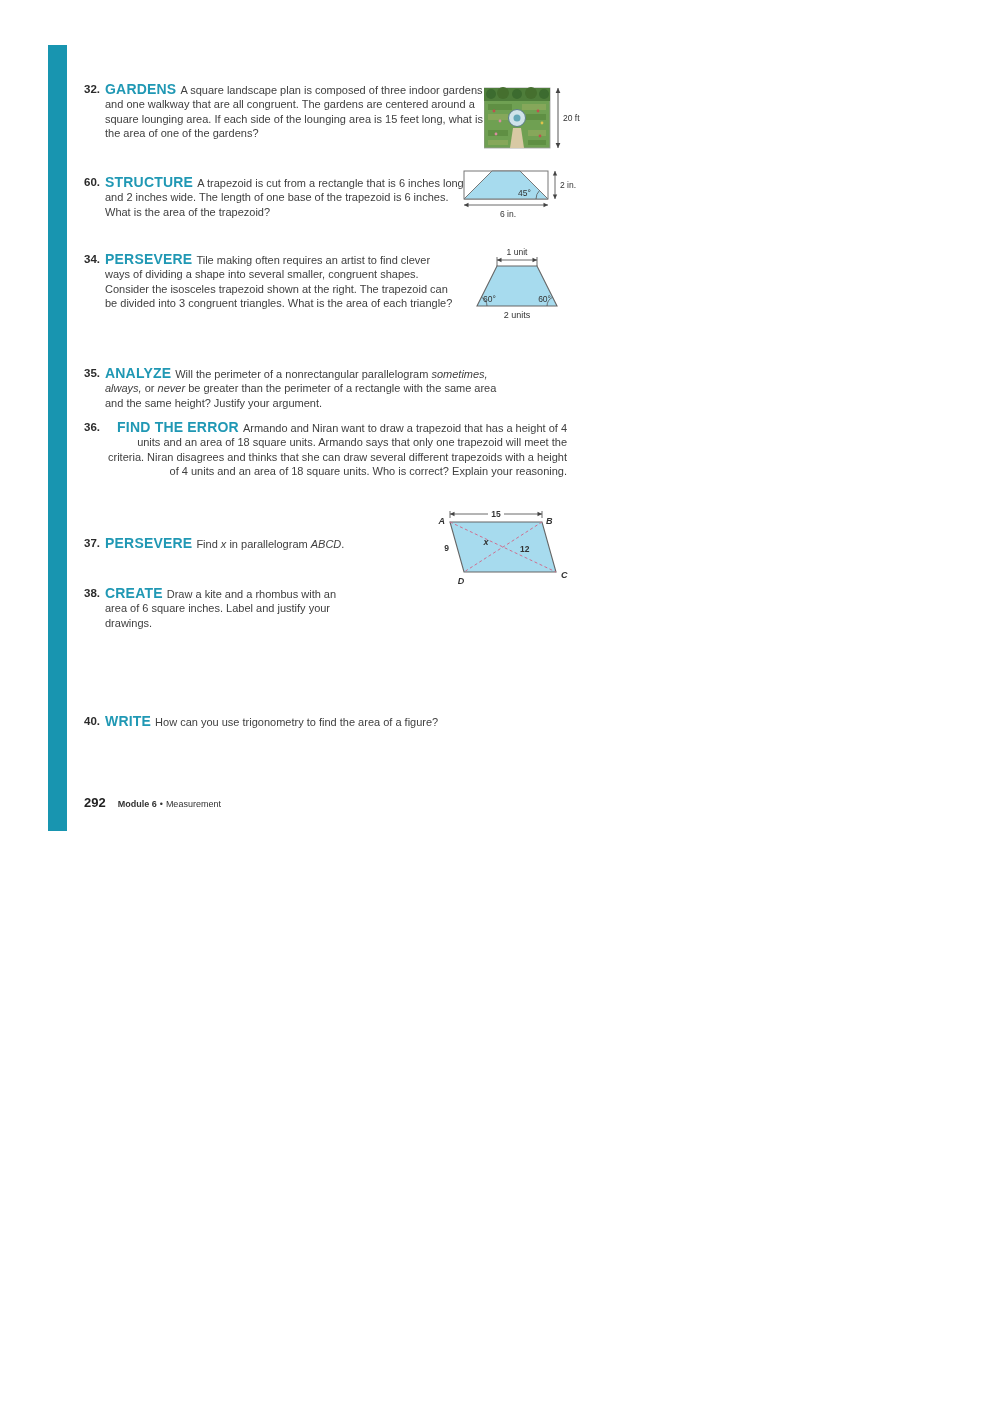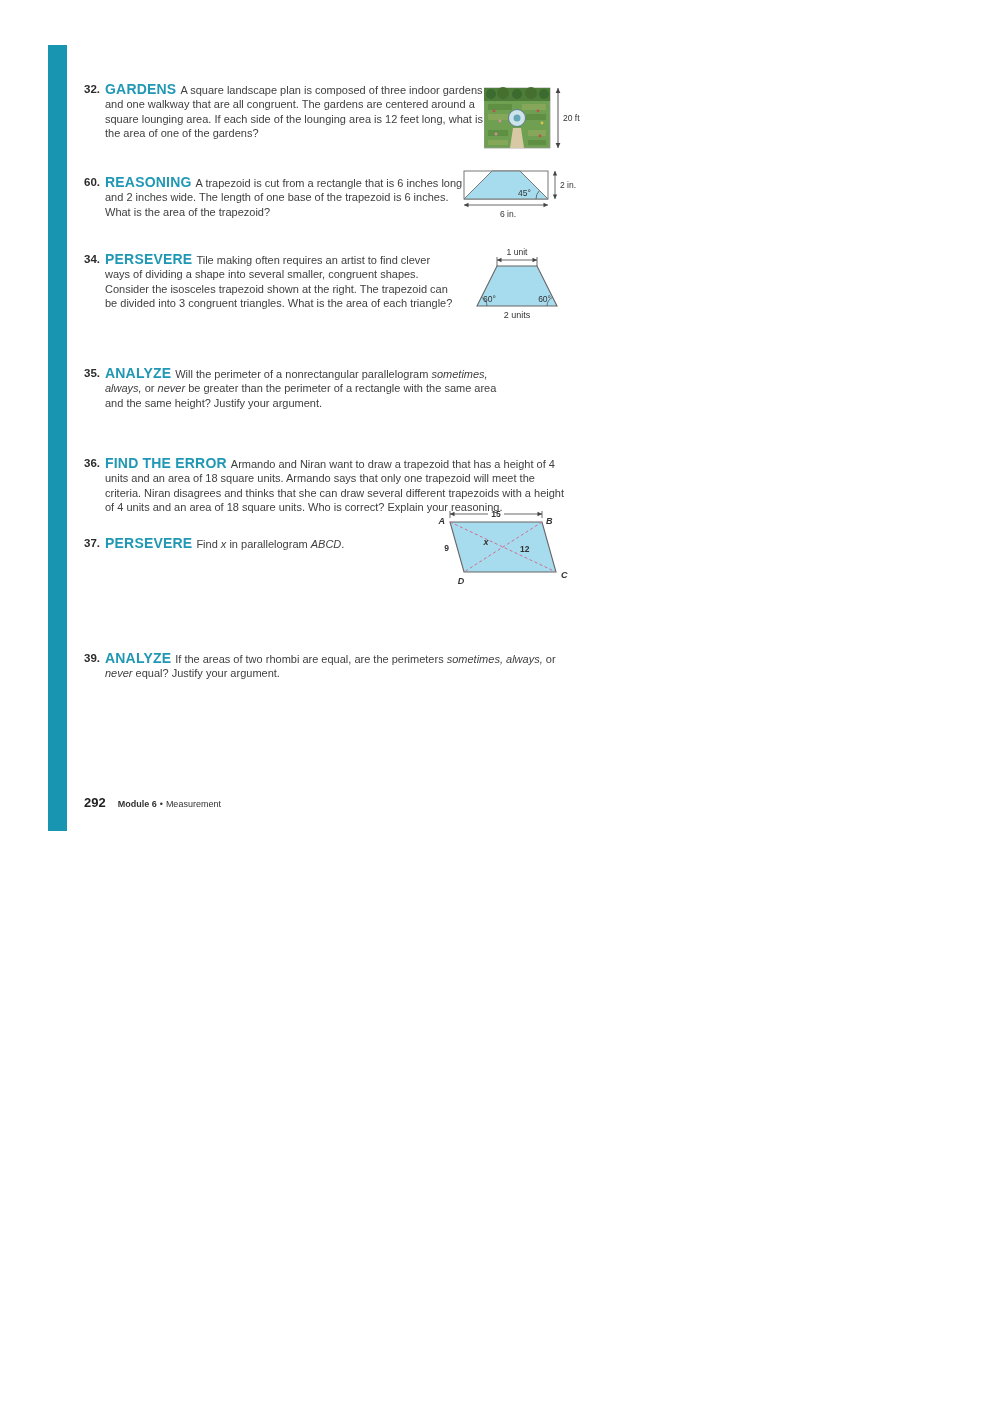--- a/index.html
+++ b/index.html
@@ -23,21 +23,21 @@
   .footer .sep{margin:0 3px;}
 </style>
 </head>
 <body>
 
 <div class="page">
   <div class="side-bar"></div>
 
   <div class="problem" style="top:82px;width:380px;">
     <span class="num">32.</span>
-    <span class="label">GARDENS</span><span>A square landscape plan is composed of three indoor gardens and one walkway that are all congruent. The gardens are centered around a square lounging area. If each side of the lounging area is 12 feet long, what is the area of one of the gardens?</span>
+    <span class="label">GARDENS</span><span>A square landscape plan is composed of three indoor gardens and one walkway that are all congruent. The gardens are centered around a square lounging area. If each side of the lounging area is 15 feet long, what is the area of one of the gardens?</span>
   </div>
   <div class="fig" style="left:484px;top:86px;">
     <svg width="104" height="66" viewBox="0 0 104 66">
       <g>
         <rect x="0" y="2" width="66" height="60" fill="#6fa052" stroke="#9a9a9a" stroke-width="0.8"></rect>
         <rect x="0" y="2" width="66" height="13" fill="#4e7d3a"></rect>
         <circle cx="7" cy="8" r="5" fill="#3c6b2f"></circle>
         <circle cx="19" cy="7" r="6" fill="#456f2e"></circle>
         <circle cx="33" cy="8" r="5" fill="#3c6b2f"></circle>
         <circle cx="47" cy="7" r="6" fill="#456f2e"></circle>
@@ -64,21 +64,21 @@
         <line x1="74" y1="2" x2="74" y2="62"></line>
         <polygon points="74,2 71.6,7 76.4,7" fill="#444" stroke="none"></polygon>
         <polygon points="74,62 71.6,57 76.4,57" fill="#444" stroke="none"></polygon>
       </g>
       <text x="79" y="35" class="small">20 ft</text>
     </svg>
   </div>
 
   <div class="problem" style="top:175px;width:362px;">
     <span class="num">60.</span>
-    <span class="label">REASONING</span><span>A trapezoid is cut from a rectangle that is 6 inches long and 2 inches wide. The length of one base of the trapezoid is 6 inches. What is the area of the trapezoid?</span>
+    <span class="label">STRUCTURE</span><span>A trapezoid is cut from a rectangle that is 6 inches long and 2 inches wide. The length of one base of the trapezoid is 6 inches. What is the area of the trapezoid?</span>
   </div>
   <div class="fig" style="left:462px;top:167px;">
     <svg width="120" height="54" viewBox="0 0 120 54">
       <rect x="2" y="4" width="84" height="28" fill="#ffffff" stroke="#777" stroke-width="1"></rect>
       <polygon points="2,32 86,32 58,4 30,4" fill="#a7dbee" stroke="#777" stroke-width="1"></polygon>
       <path d="M 74 32 A 12 12 0 0 1 77.5 23.5" fill="none" stroke="#555" stroke-width="0.8"></path>
       <text x="56" y="29" class="small">45°</text>
       <g stroke="#444" stroke-width="0.8">
         <line x1="93" y1="4" x2="93" y2="32"></line>
         <polygon points="93,4 90.8,8.5 95.2,8.5" fill="#444" stroke="none"></polygon>
@@ -115,21 +115,21 @@
       <text x="99" y="56" class="small" text-anchor="end">60°</text>
       <text x="65" y="72" text-anchor="middle">2 units</text>
     </svg>
   </div>
 
   <div class="problem" style="top:366px;width:392px;">
     <span class="num">35.</span>
     <span class="label">ANALYZE</span><span>Will the perimeter of a nonrectangular parallelogram </span><span class="it">sometimes,</span><span> </span><span class="it">always,</span><span> or </span><span class="it">never</span><span> be greater than the perimeter of a rectangle with the same area and the same height? Justify your argument.</span>
   </div>
 
-  <div class="problem" style="top:456px;width:462px;">
+  <div class="problem" style="top:420px;width:462px;text-align:right;">
     <span class="num">36.</span>
     <span class="label">FIND THE ERROR</span><span>Armando and Niran want to draw a trapezoid that has a height of 4 units and an area of 18 square units. Armando says that only one trapezoid will meet the criteria. Niran disagrees and thinks that she can draw several different trapezoids with a height of 4 units and an area of 18 square units. Who is correct? Explain your reasoning.</span>
   </div>
 
   <div class="problem" style="top:536px;width:340px;">
     <span class="num">37.</span>
     <span class="label">PERSEVERE</span><span>Find </span><span class="it">x</span><span> in parallelogram </span><span class="it">ABCD</span><span>.</span>
   </div>
   <div class="fig" style="left:428px;top:508px;font-weight:bold;">
     <svg width="152" height="82" viewBox="0 0 152 82">
@@ -148,23 +148,27 @@
       <text x="17" y="16" class="vtx" text-anchor="end">A</text>
       <text x="118" y="16" class="vtx">B</text>
       <text x="133" y="70" class="vtx">C</text>
       <text x="33" y="76" class="vtx" text-anchor="middle">D</text>
       <text x="21" y="43" class="small" text-anchor="end">9</text>
       <text x="58" y="37" class="vtx" text-anchor="middle">x</text>
       <text x="92" y="44" class="small">12</text>
     </svg>
   </div>
 
-
-  <div class="problem" style="top:651px;width:458px;">
-    <span class="num">39.</span>
-    <span class="label">ANALYZE</span><span>If the areas of two rhombi are equal, are the perimeters </span><span class="it">sometimes,</span><span> </span><span class="it">always,</span><span> or </span><span class="it">never</span><span> equal? Justify your argument.</span>
+  <div class="problem" style="top:586px;width:248px;">
+    <span class="num">38.</span>
+    <span class="label">CREATE</span><span>Draw a kite and a rhombus with an area of 6 square inches. Label and justify your drawings.</span>
   </div>
 
+
+  <div class="problem" style="top:714px;width:520px;">
+    <span class="num">40.</span>
+    <span class="label">WRITE</span><span>How can you use trigonometry to find the area of a figure?</span>
+  </div>
 
   <div class="footer">
     <span class="pg">292</span><span class="mod">Module 6</span><span class="sep">•</span><span>Measurement</span>
   </div>
 </div>
 
 </body></html>

